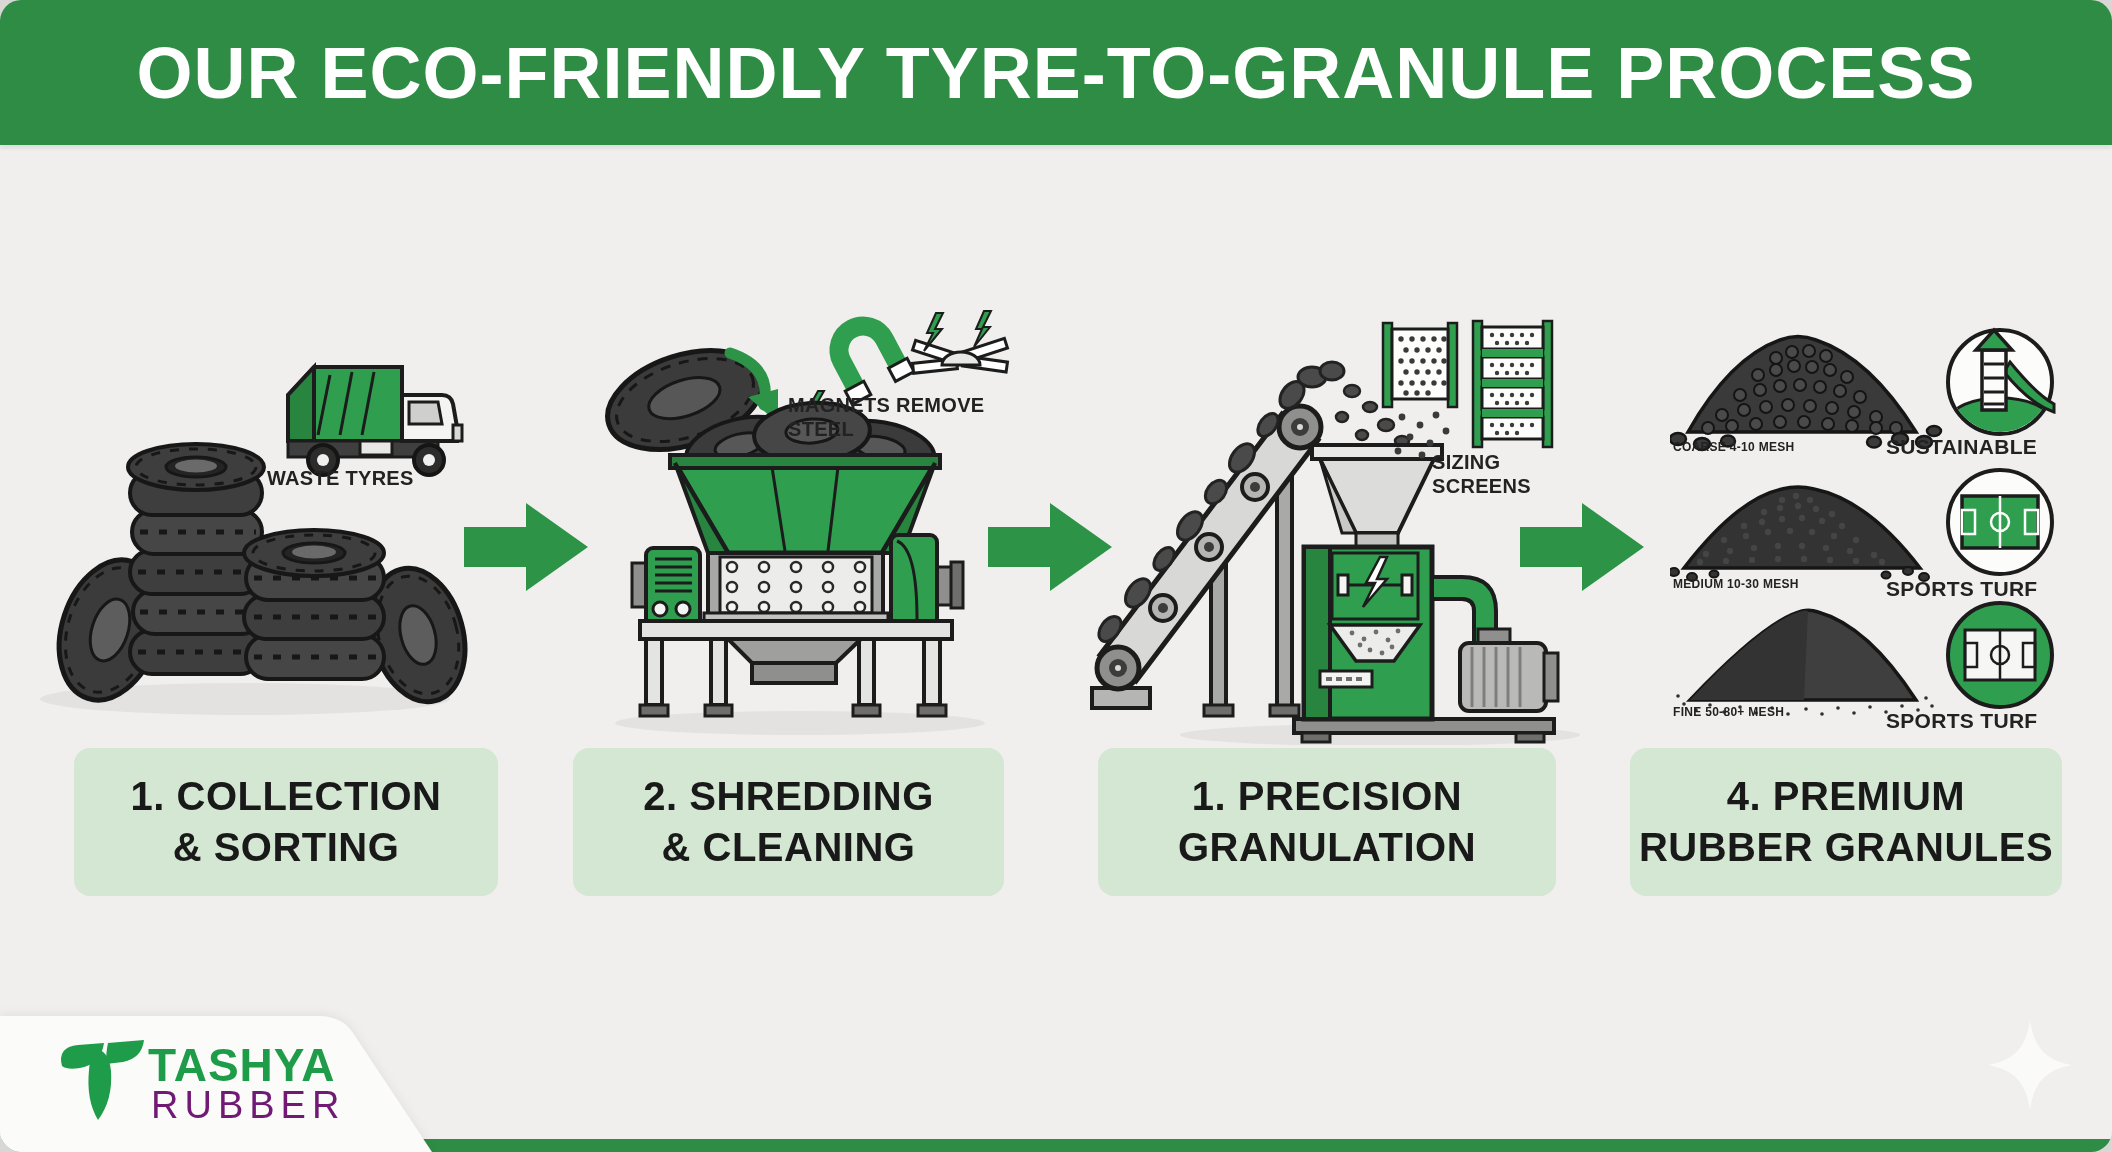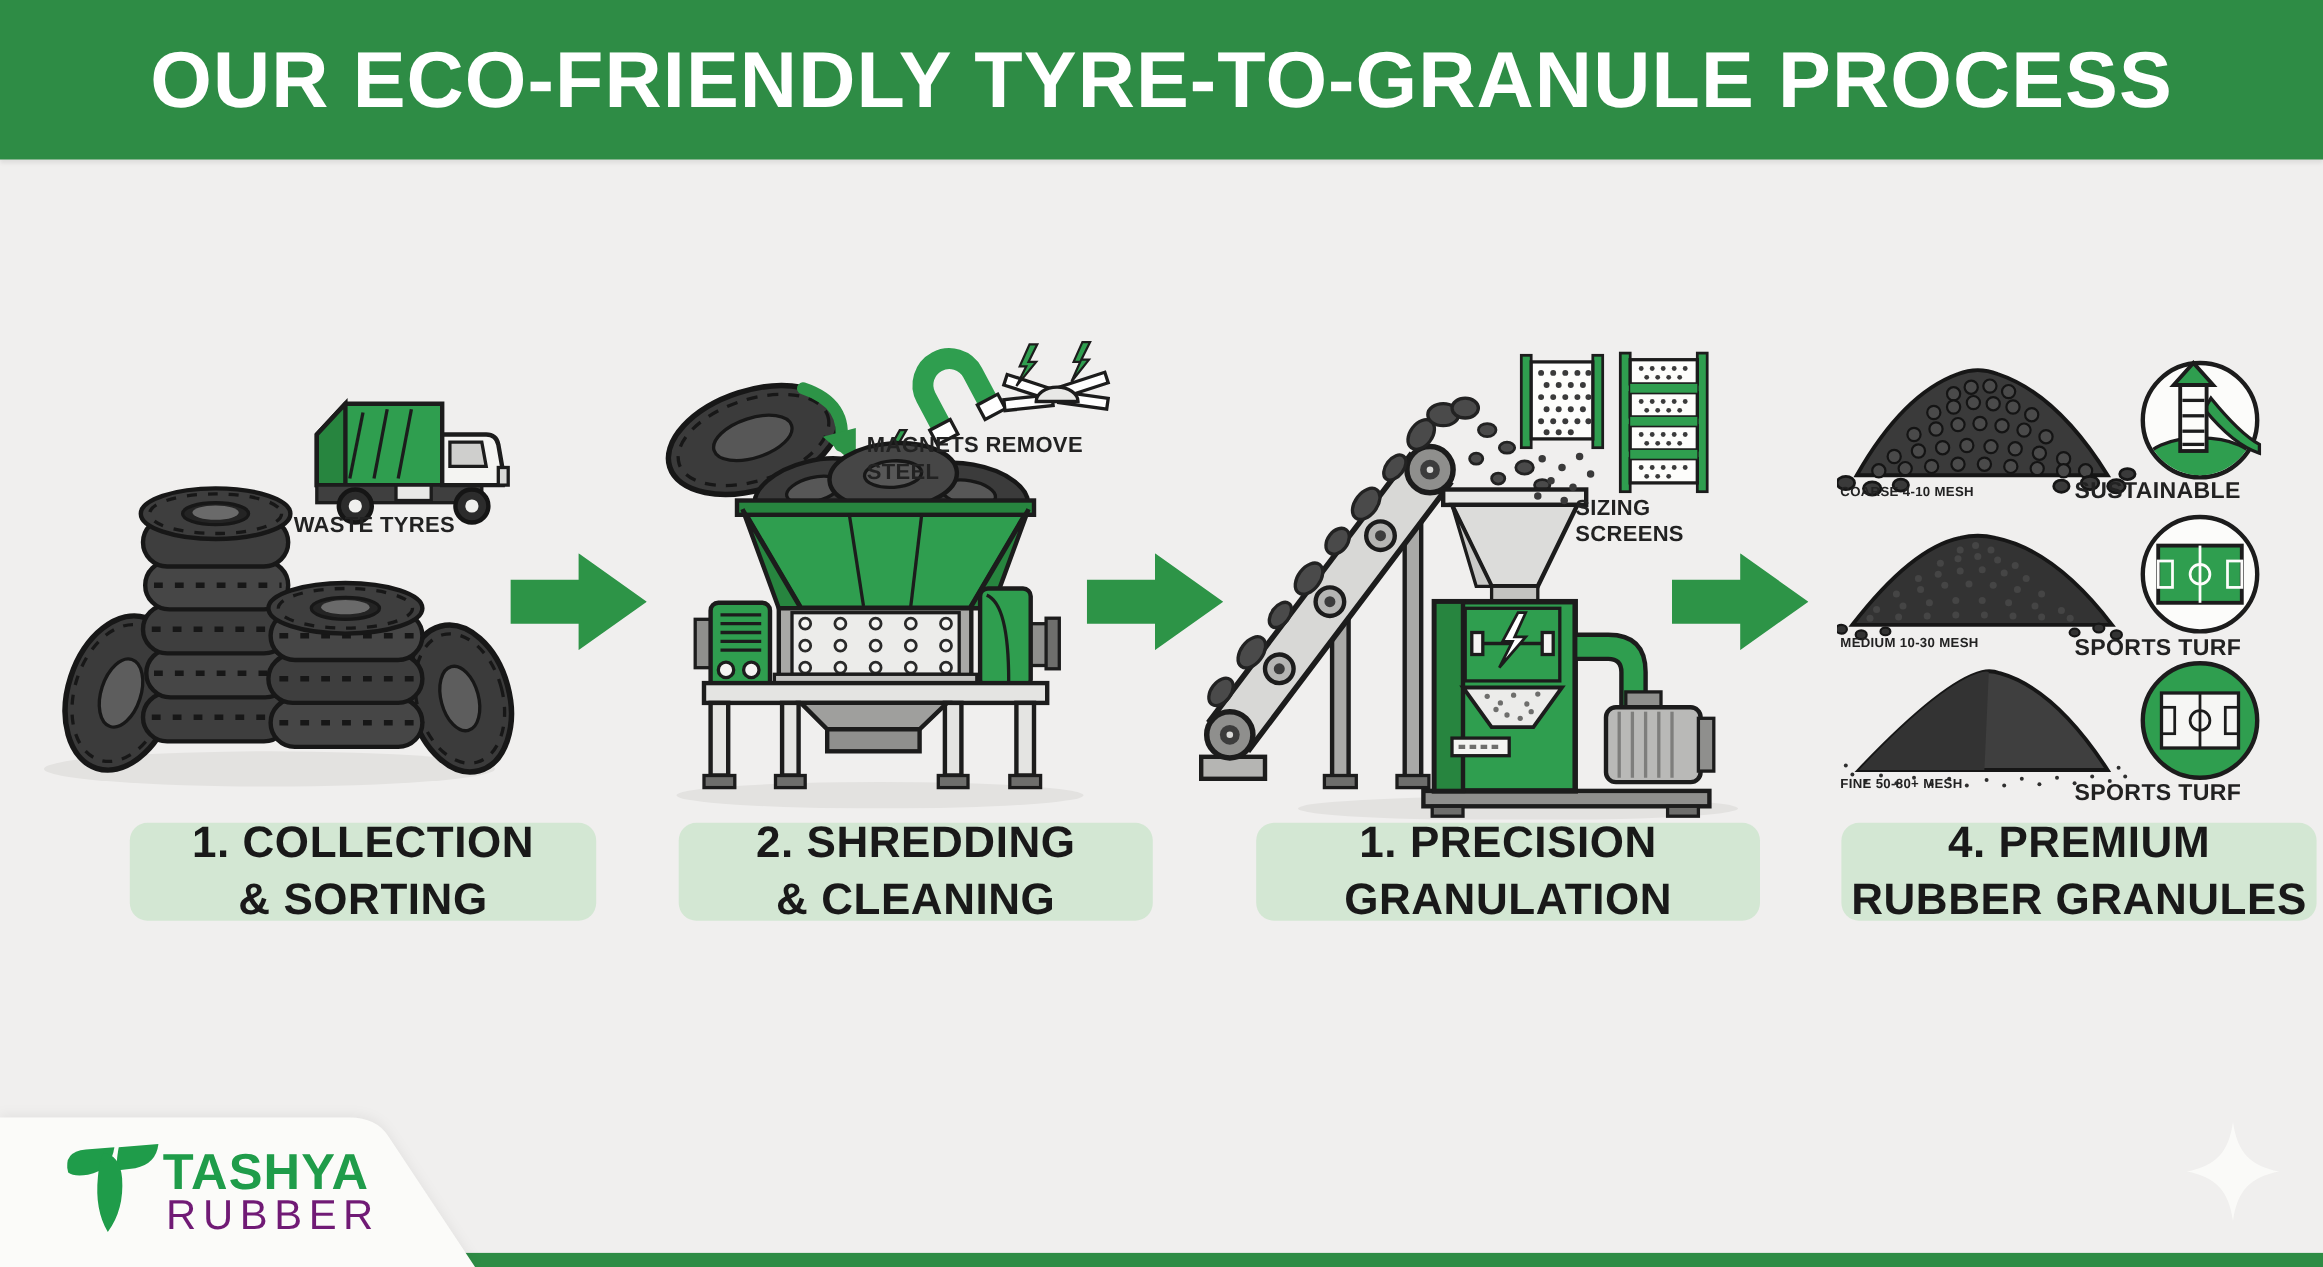--- a/index.html
+++ b/index.html
@@ -9,26 +9,26 @@
     --box-green:#d3e7d3;
     --bg:#f0efee;
     --ink:#1c1c1c;
     --outline:#1c1c1c;
     --tyre:#3b3b3b;
     --tyre-dark:#171717;
     --logo-green:#1f9c4a;
   }
   *{margin:0;padding:0;box-sizing:border-box;}
   body{font-family:"Liberation Sans",sans-serif;background:#d8d7d5;}
-  #canvas{position:relative;width:2112px;height:1152px;background:var(--bg);overflow:hidden;}
+  #canvas{position:relative;width:2112px;height:1152px;background:var(--bg);overflow:hidden;border-radius:21px;}
   .abs{position:absolute;}
   .header{left:0;top:0;width:2112px;height:145px;background:var(--green);display:flex;align-items:center;justify-content:center;box-shadow:0 3px 4px rgba(0,0,0,.08);}
   .header h1{color:#fff;font-size:72px;font-weight:bold;letter-spacing:1px;white-space:nowrap;}
   .small-label{font-weight:bold;color:#222;text-align:left;font-size:20px;line-height:1.2;letter-spacing:.3px;}
-  .caption-box{top:748px;height:89px;background:var(--box-green);border-radius:16px;display:flex;flex-direction:column;align-items:center;justify-content:center;margin-left:44px;}
+  .caption-box{top:748px;height:148px;background:var(--box-green);border-radius:16px;display:flex;flex-direction:column;align-items:center;justify-content:center;}
   .caption-box .cap-line{font-size:40px;font-weight:bold;color:#191919;line-height:1.28;letter-spacing:.5px;text-align:center;white-space:nowrap;}
   .tagline{left:0;top:972px;width:2112px;text-align:center;font-size:54px;font-weight:normal;letter-spacing:2px;color:#1f1f1f;white-space:nowrap;}
   .footer-bar{left:0;bottom:0;width:2112px;height:13px;background:var(--green);}
   .logo-name{left:148px;top:1038px;font-size:46px;font-weight:bold;color:var(--logo-green);letter-spacing:1px;}
   .logo-sub{left:151px;top:1084px;font-size:38px;font-weight:normal;color:#701a75;letter-spacing:6px;}
   svg{display:block;}
   .product-label{width:260px;left:1673px;font-size:12px;}
   .use-label{width:220px;left:1886px;font-size:21px;}
 </style>
 </head>

